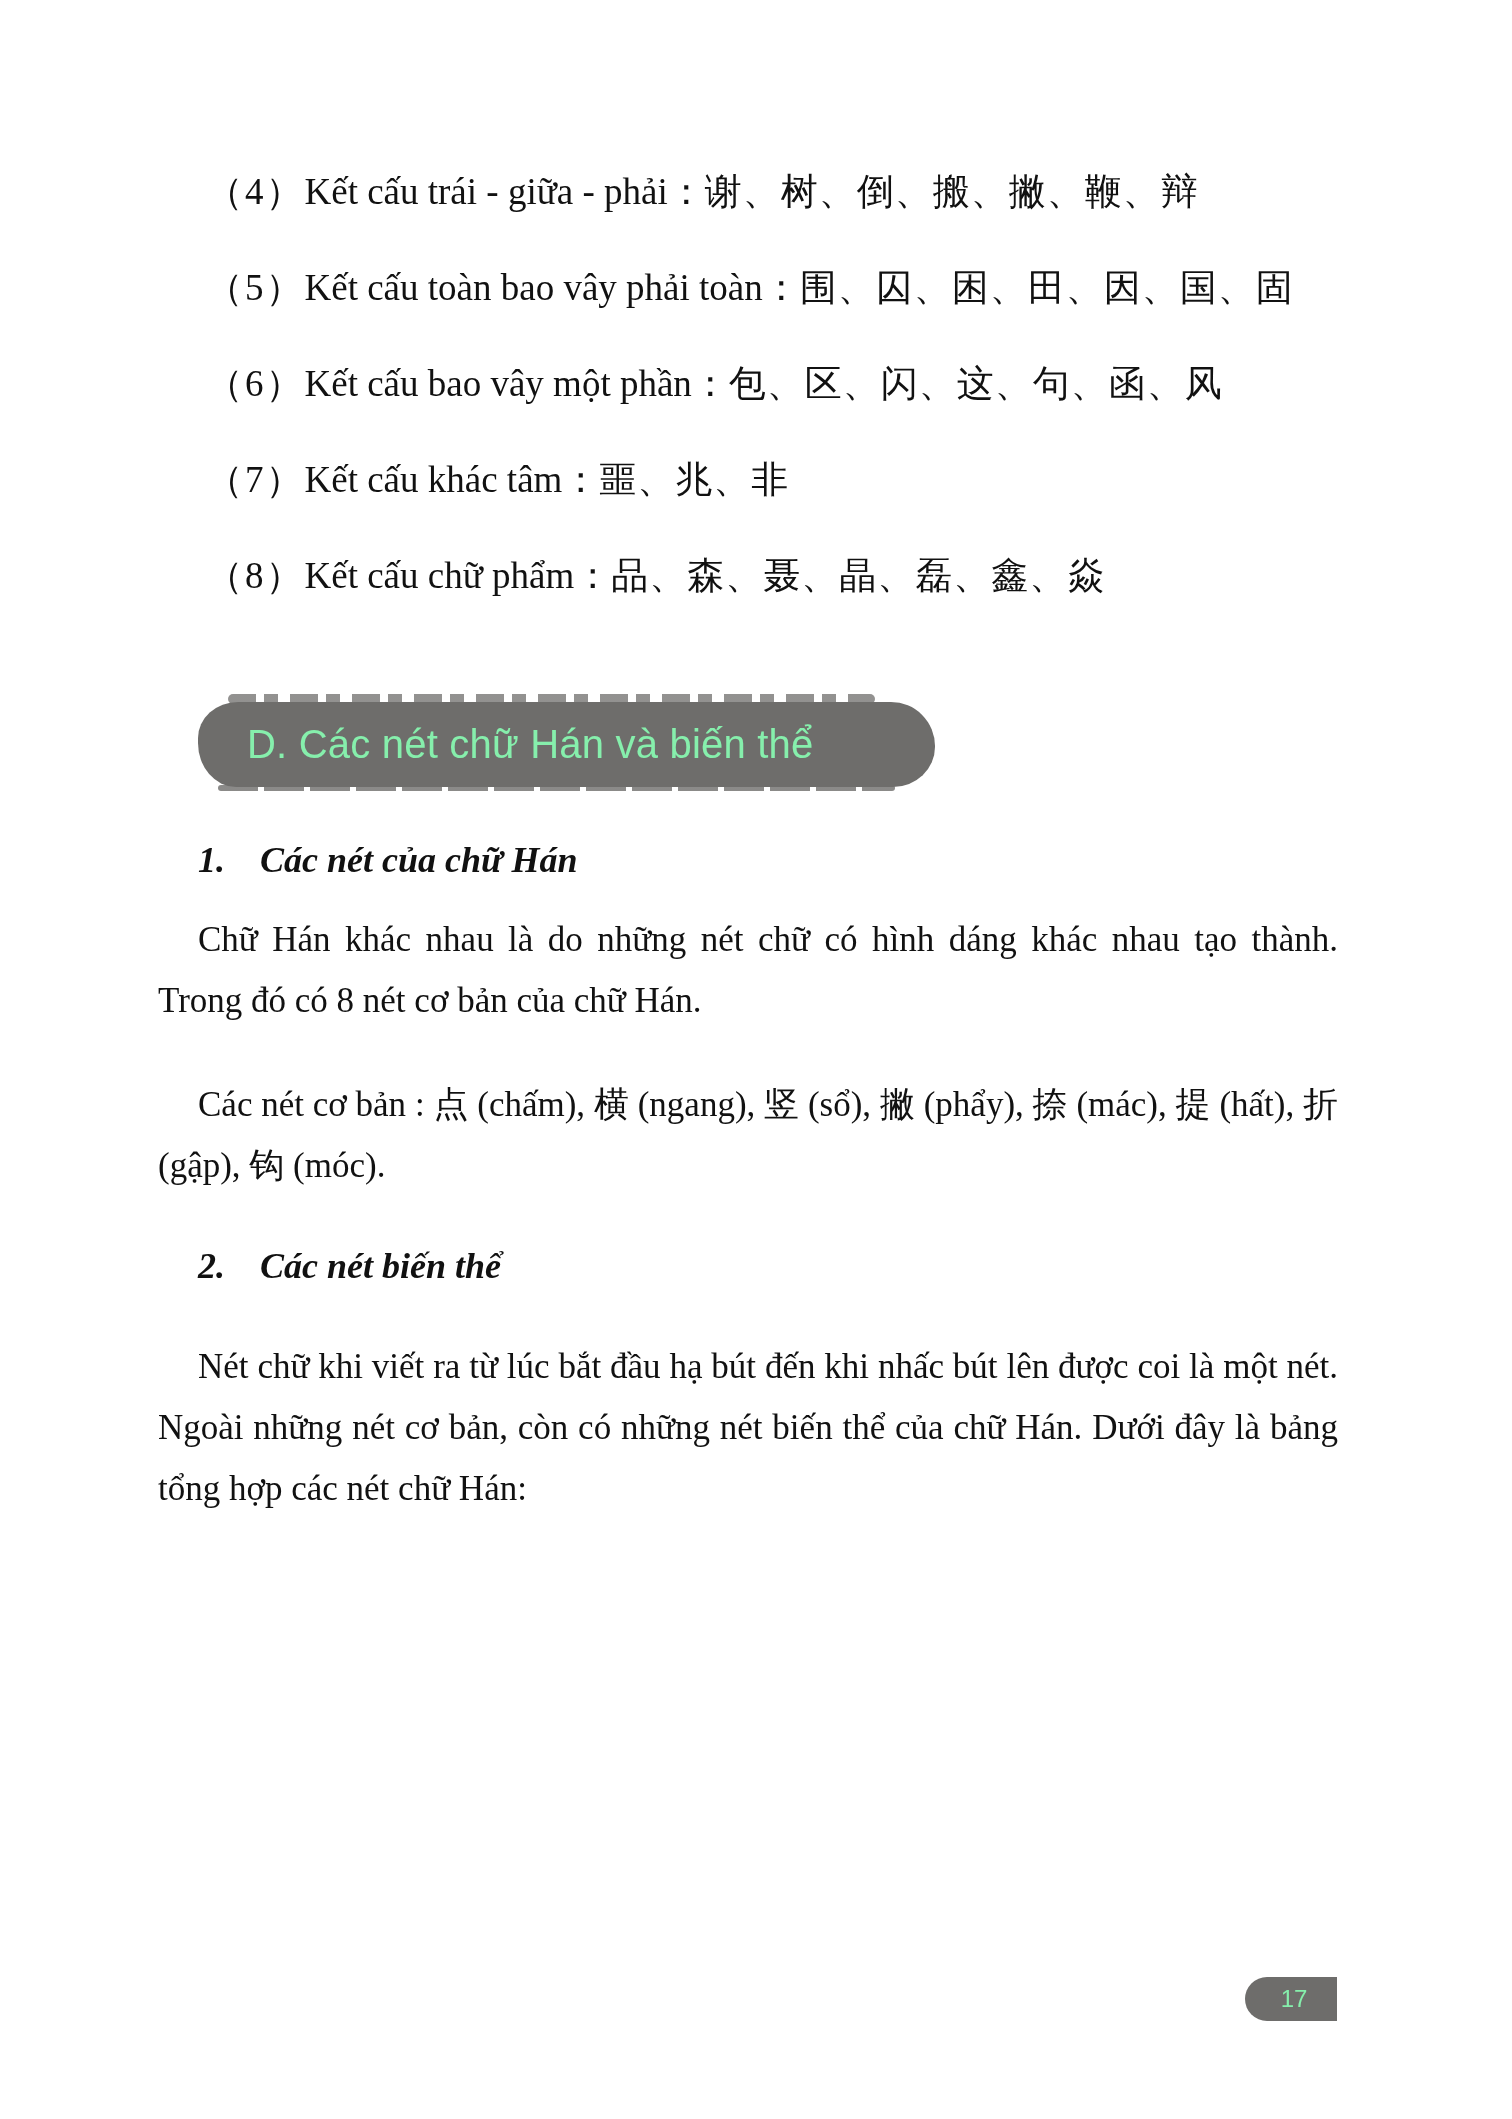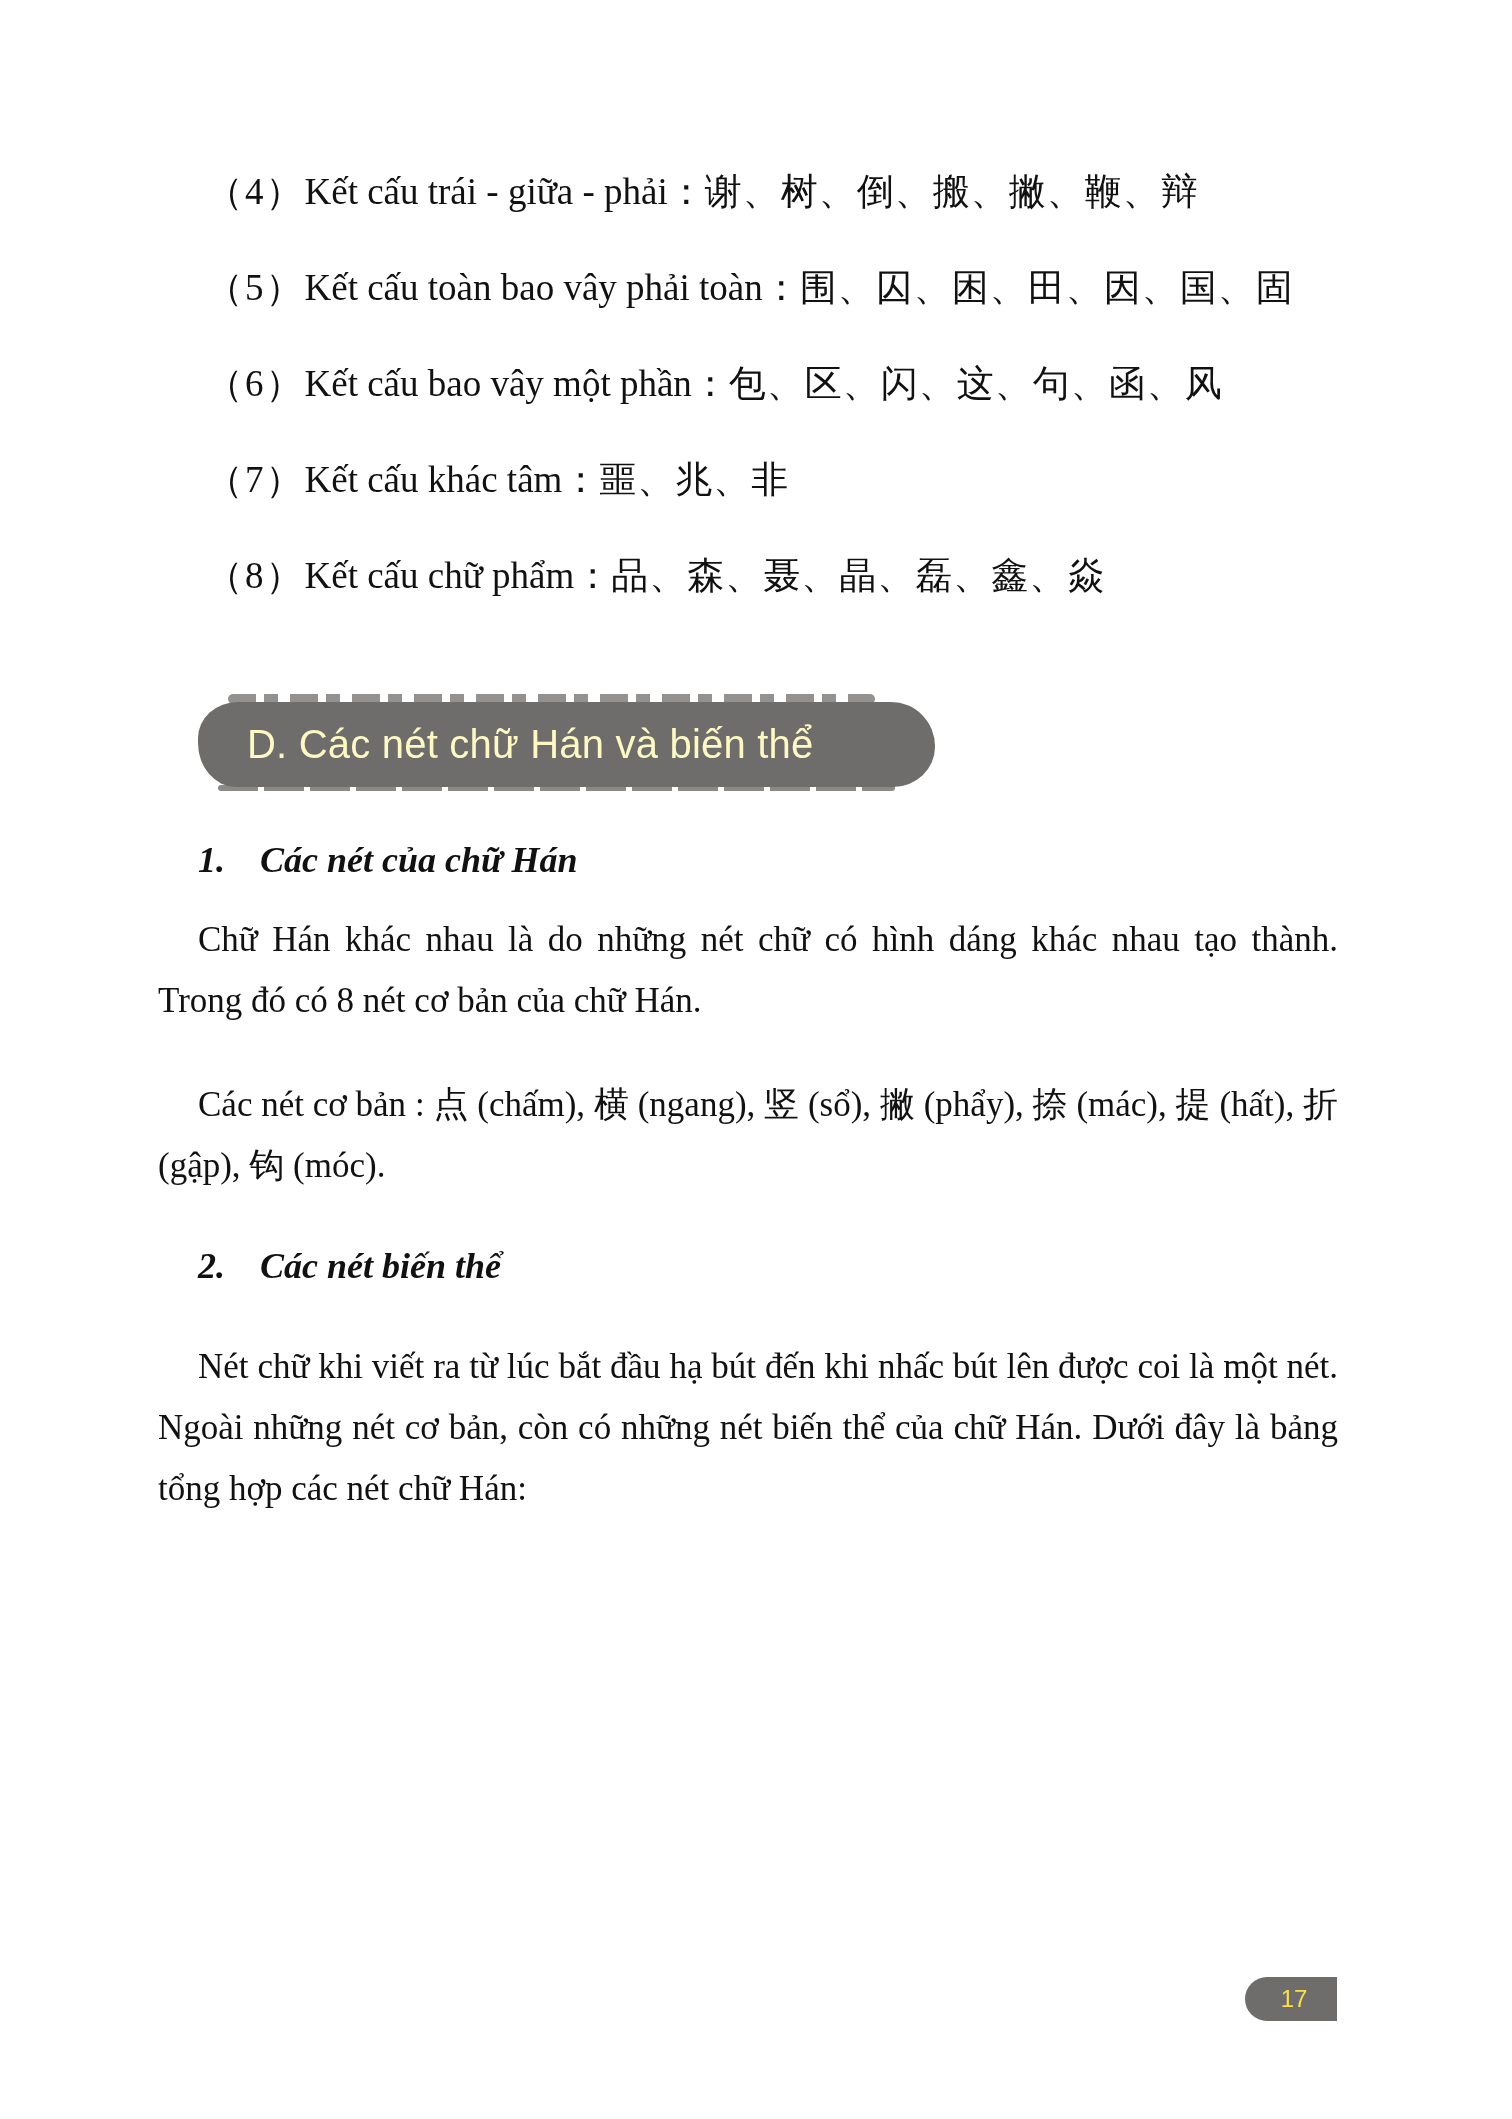--- a/index.html
+++ b/index.html
@@ -23,41 +23,41 @@
     background: repeating-linear-gradient(90deg, #6e6d6b 0 28px, transparent 28px 36px, #6e6d6b 36px 50px, transparent 50px 62px);
     opacity: 0.75; border-radius: 6px;
   }
   .banner::after {
     content: ""; position: absolute; left: 20px; right: 40px; bottom: -4px; height: 6px;
     background: repeating-linear-gradient(90deg, #6e6d6b 0 40px, transparent 40px 46px);
     opacity: 0.8; border-radius: 4px;
   }
   .banner-title {
     position: absolute; left: 49px; top: 18px; font-size: 40px; line-height: 48px;
-    color: #fef9c3; white-space: nowrap; letter-spacing: 0.2px;
+    color: #86efac; white-space: nowrap; letter-spacing: 0.2px;
   }
 
   .subheading {
     position: absolute; left: 198px; font-size: 36px; line-height: 46px;
     font-weight: bold; font-style: italic; white-space: nowrap;
   }
   .subheading .idx { display: inline-block; width: 62px; }
 
   .para {
     position: absolute; left: 158px; width: 1180px; font-size: 35px; line-height: 61px;
     text-align: justify; text-indent: 40px; margin: 0;
   }
 
   .page-badge {
     position: absolute; left: 1245px; top: 1977px; width: 92px; height: 44px;
     background: #6e6d6b; border-radius: 22px 0 0 22px;
   }
   .page-number {
     position: absolute; left: 0; right: 0; top: 0; height: 44px; line-height: 44px;
-    text-align: center; font-size: 24px; color: #fde047; padding-left: 6px;
+    text-align: center; font-size: 24px; color: #86efac; padding-left: 6px;
   }
 </style>
 </head>
 <body>
 
 <div class="list-item serif" style="top:168px;">
   <span class="num">（4）</span><span>Kết cấu trái - giữa - phải：</span><span class="chars">谢、树、倒、搬、撇、鞭、辩</span>
 </div>
 <div class="list-item serif" style="top:264px;">
   <span class="num">（5）</span><span>Kết cấu toàn bao vây phải toàn：</span><span class="chars">围、囚、困、田、因、国、固</span>

